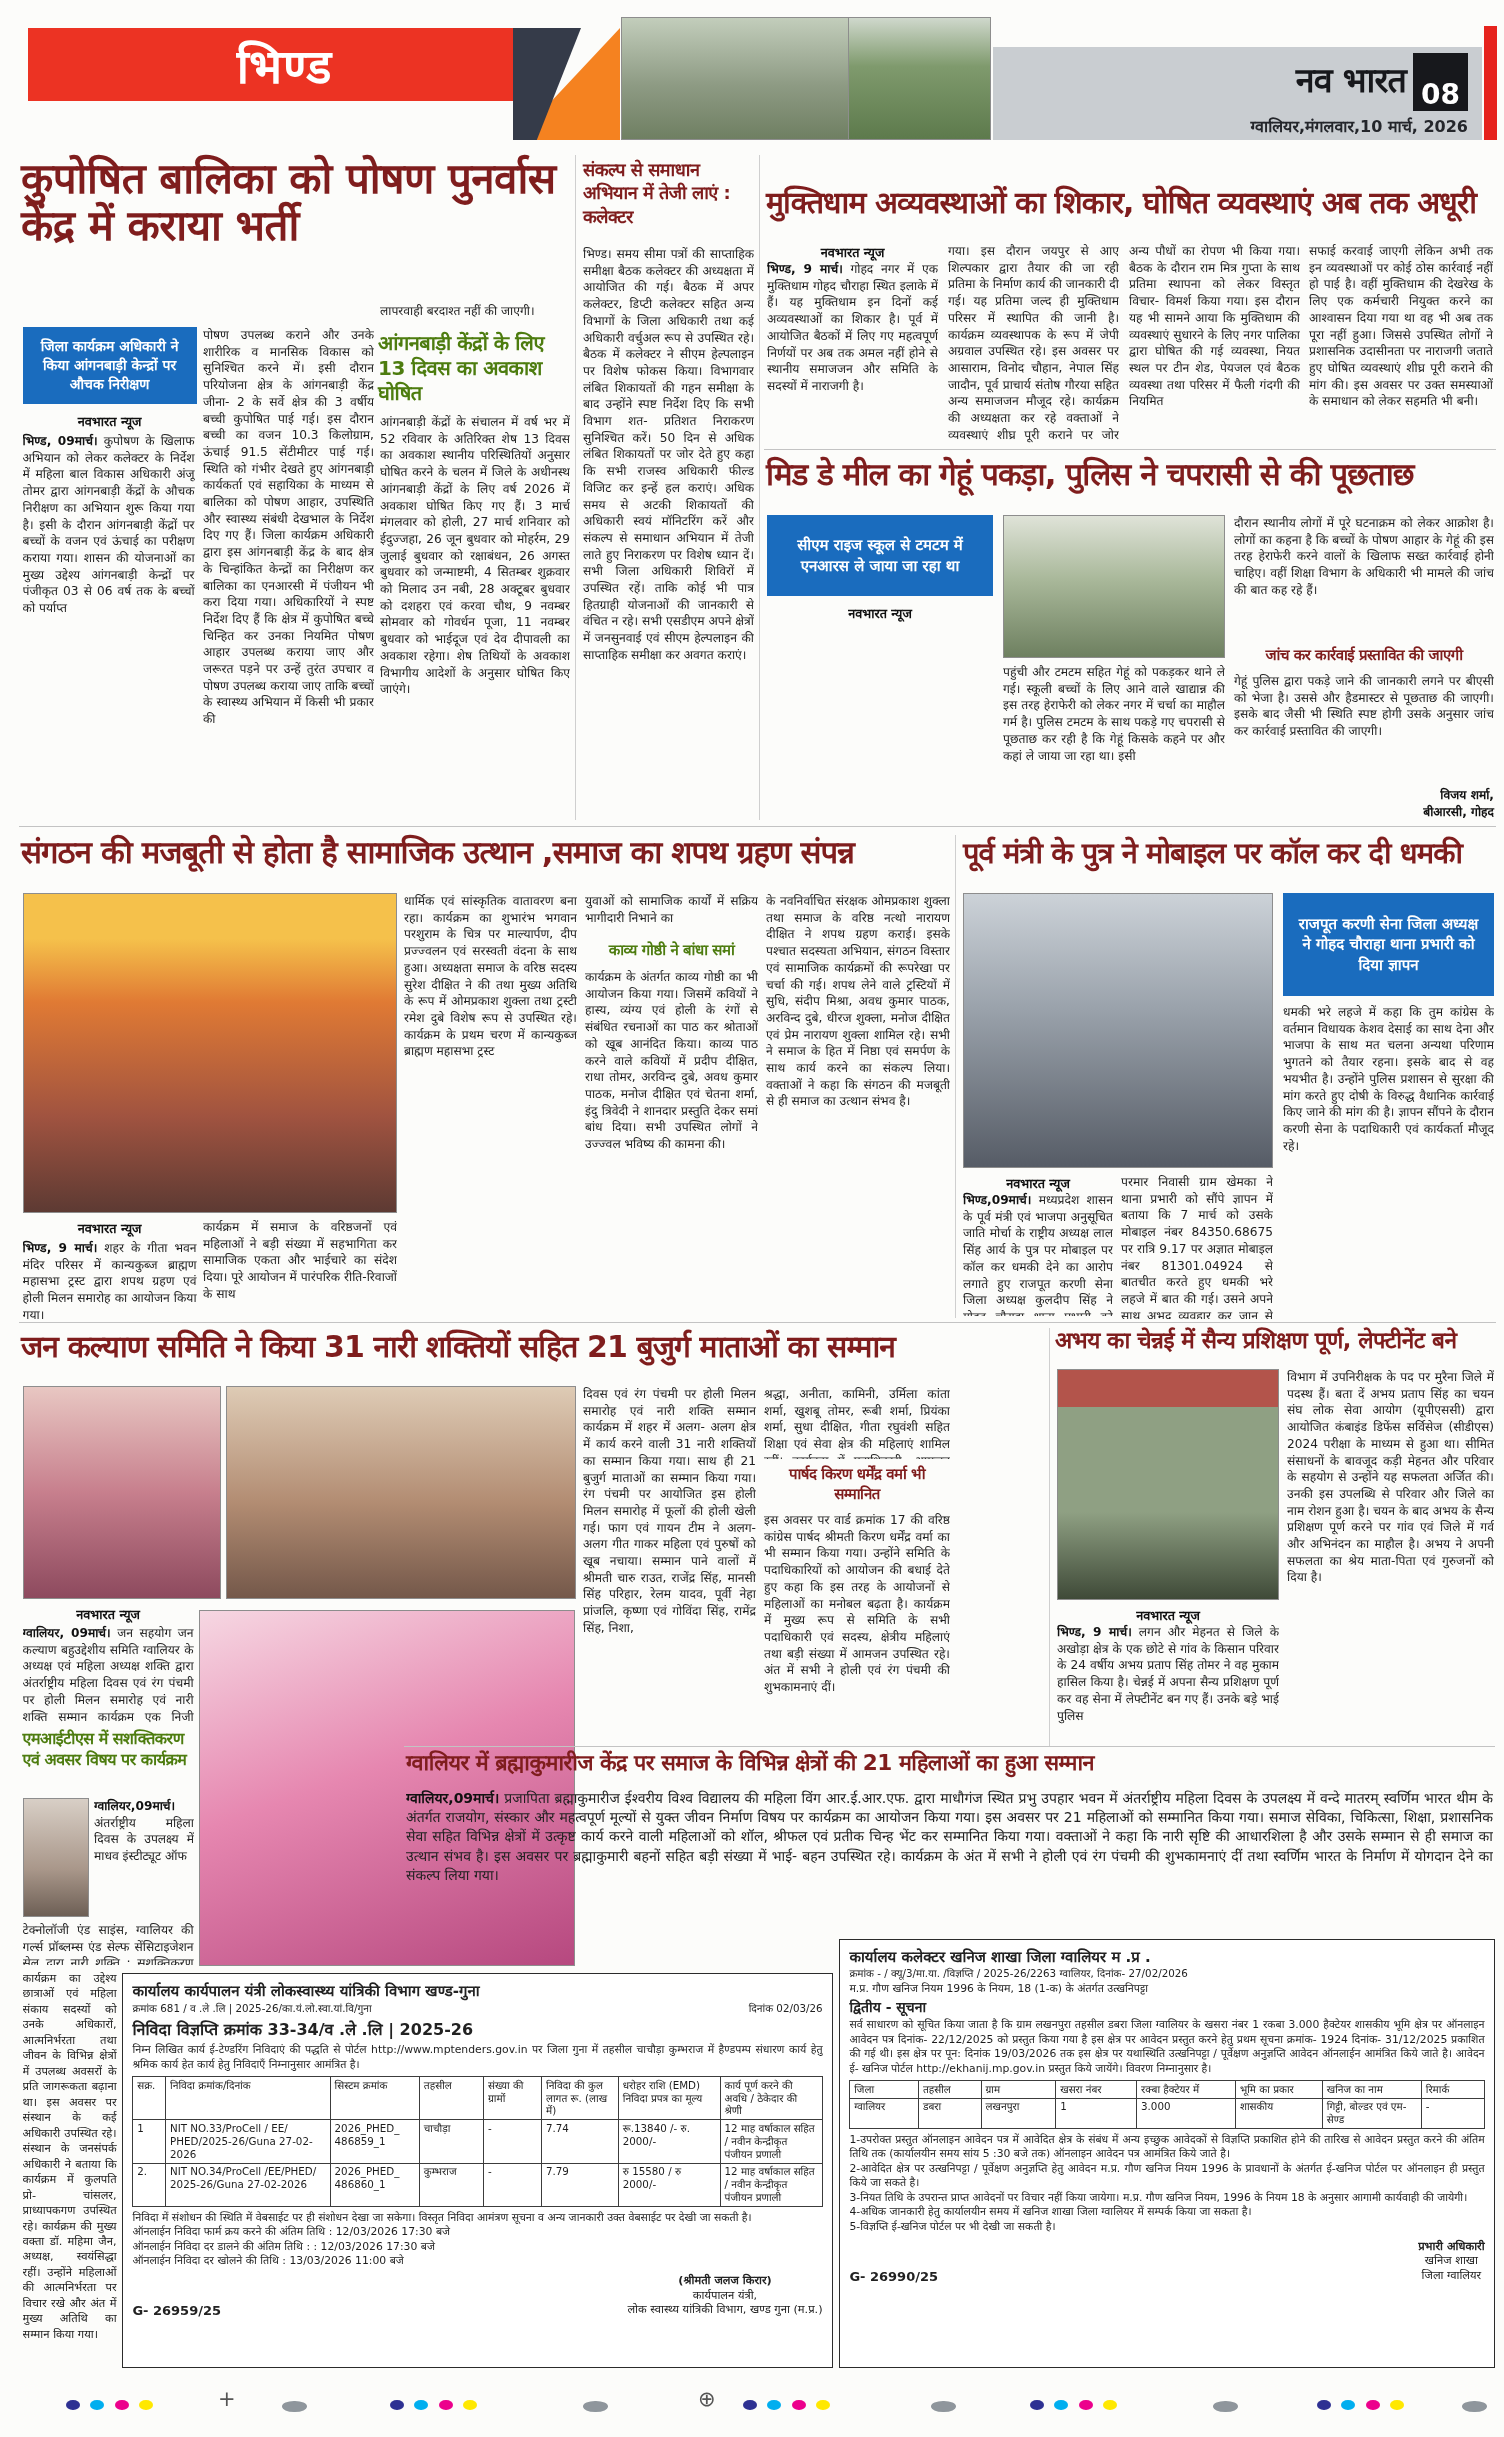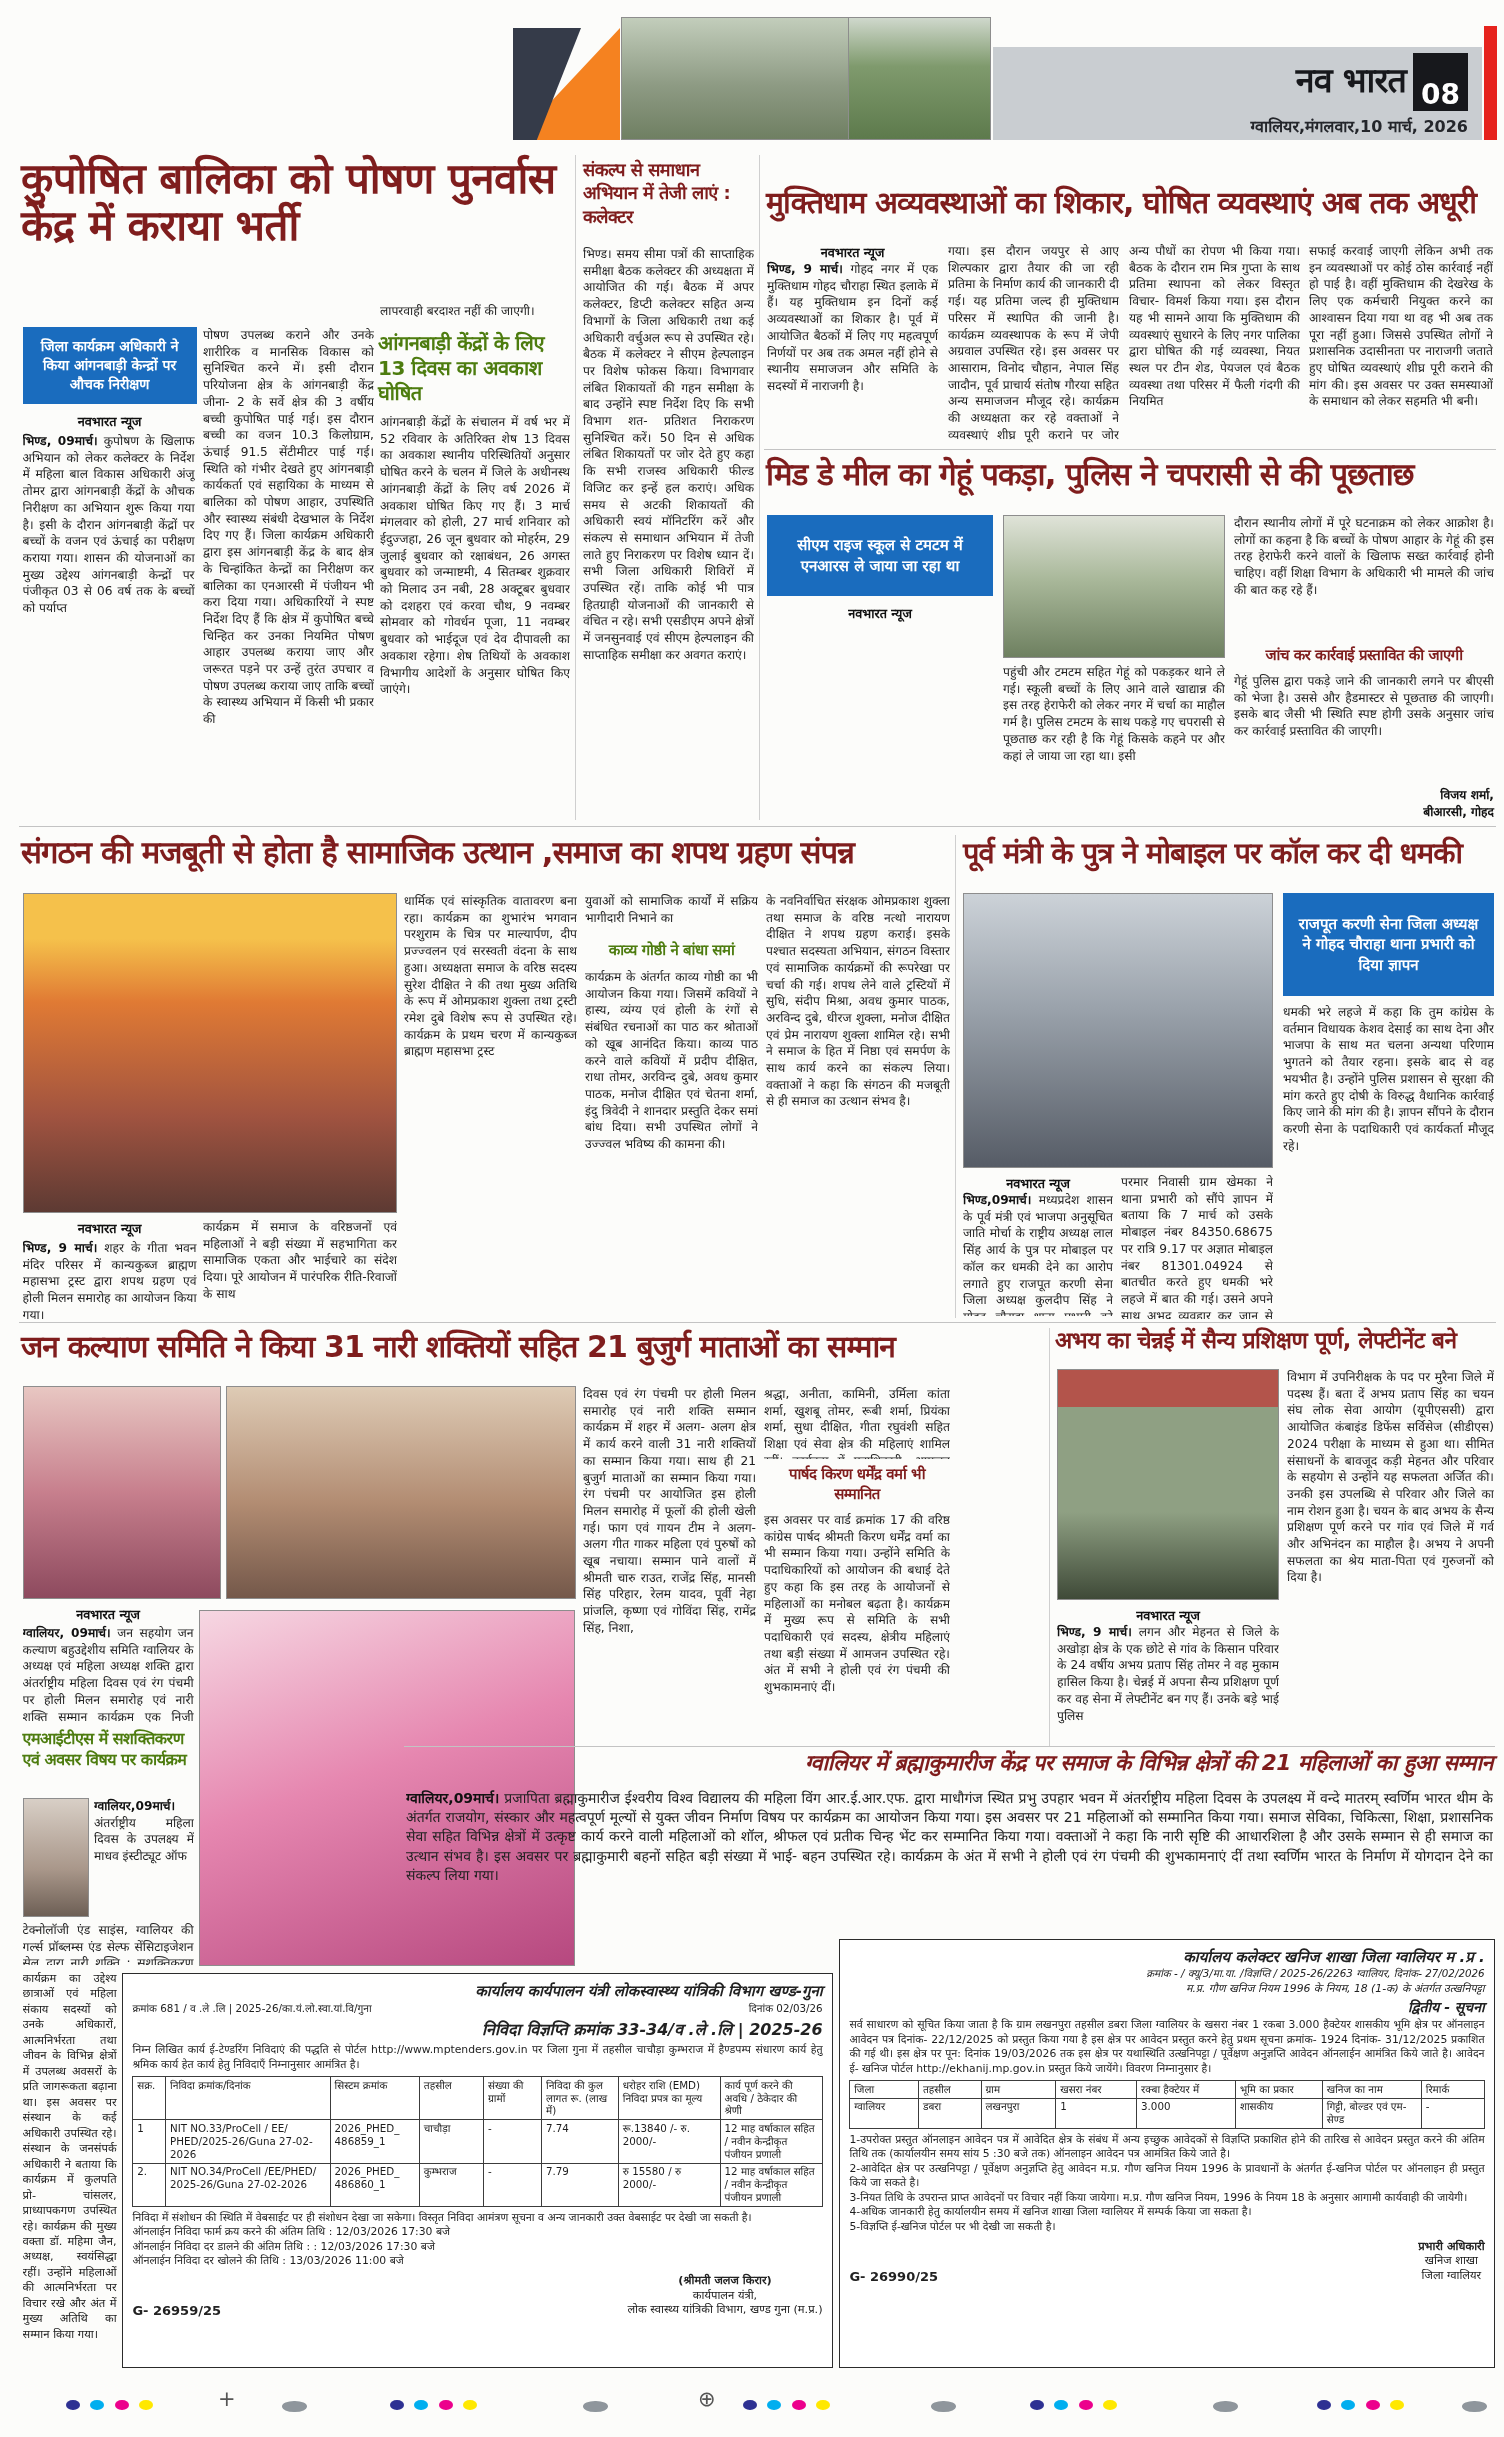--- a/index.html
+++ b/index.html
@@ -10,21 +10,21 @@
   .bd{font-size:12.2px;line-height:1.37;text-align:justify;color:#212121;overflow:hidden;}
   .bd b{color:#111;}
   .agency{font-weight:700;text-align:center;font-size:12.7px;color:#101010;}
   .bluebox{background:#1a6cbe;color:#fff;font-weight:700;text-align:center;display:flex;
            align-items:center;justify-content:center;line-height:1.35;padding:5.6px 9.4px;}
   .red{color:#4d7c0f;}
   .photo{border:0.9px solid #8d8d8d;}
   .rule-h{background:#c3c3c3;height:0.9px;}
   .rule-v{background:#cfcfcf;width:0.9px;}
   .sign{text-align:right;font-weight:700;font-size:12.2px;line-height:1.3;color:#111;}
-  .center{text-align:right;font-style:italic;}
+  .center{text-align:left;}
   .small{font-size:10.8px;line-height:1.34;text-align:justify;color:#1d1d1d;}
   .notice{border:1.9px solid #2b2b2b;padding:5.6px 9.4px;background:#fff;overflow:hidden;}
   table.tnd{border-collapse:collapse;width:100%;font-size:10.3px;color:#1c1c1c;table-layout:fixed;}
   .tnd th,.tnd td{border:0.9px solid #3c3c3c;padding:1.9px 3.8px;text-align:left;vertical-align:top;font-weight:400;line-height:1.25;overflow:hidden;}
   
   .banner{background:#ec3323;display:flex;align-items:center;justify-content:center;}
   .banner span{color:#fff;font-weight:700;font-size:47px;letter-spacing:0.9px;}
   .graybar{background:#c9cdd1;}
   .brand{font-weight:700;font-size:34px;color:#17181c;letter-spacing:-0.9px;}
   .pageno{background:#17181c;color:#fff;font-weight:700;font-size:28px;display:flex;align-items:flex-end;justify-content:center;}
@@ -46,20 +46,23 @@
   .dot{width:14px;height:10.3px;border-radius:50%;display:inline-block;margin-right:10.3px;}
   .d1{background:#2e3192;} .d2{background:#00aeef;} .d3{background:#ec008c;} .d4{background:#ffe800;}
   .oval{width:24.5px;height:11.3px;border-radius:50%;background:#8f969c;display:inline-block;}
   .mark{font-size:21px;color:#555;}
 </style>
 </head>
 <body>
 
 <div class="page">
 
+  <div class="abs banner" style="left:28px;top:28px;width:513px;height:73px;">
+    <span>भिण्ड</span>
+  </div>
   <div class="abs tri-orange" style="left:515px;top:28px;width:105px;height:112px;"></div>
   <div class="abs tri-dark" style="left:513px;top:28px;width:68px;height:112px;"></div>
   <div class="abs photo ph-fort" style="left:621px;top:17px;width:228px;height:123px;"></div>
   <div class="abs photo ph-aerial" style="left:848px;top:17px;width:143px;height:123px;"></div>
   <div class="abs graybar" style="left:993px;top:47px;width:489px;height:93px;"></div>
   <div class="abs brand" style="left:1129px;top:56px;width:277px;text-align:right;">नव भारत</div>
   <div class="abs pageno" style="left:1413px;top:53px;width:55px;height:58px;">
       <span>08</span>
     </div>
   <div class="abs datetxt" style="left:1082px;top:115px;width:386px;text-align:right;">ग्वालियर,मंगलवार,10 मार्च, 2026</div>

